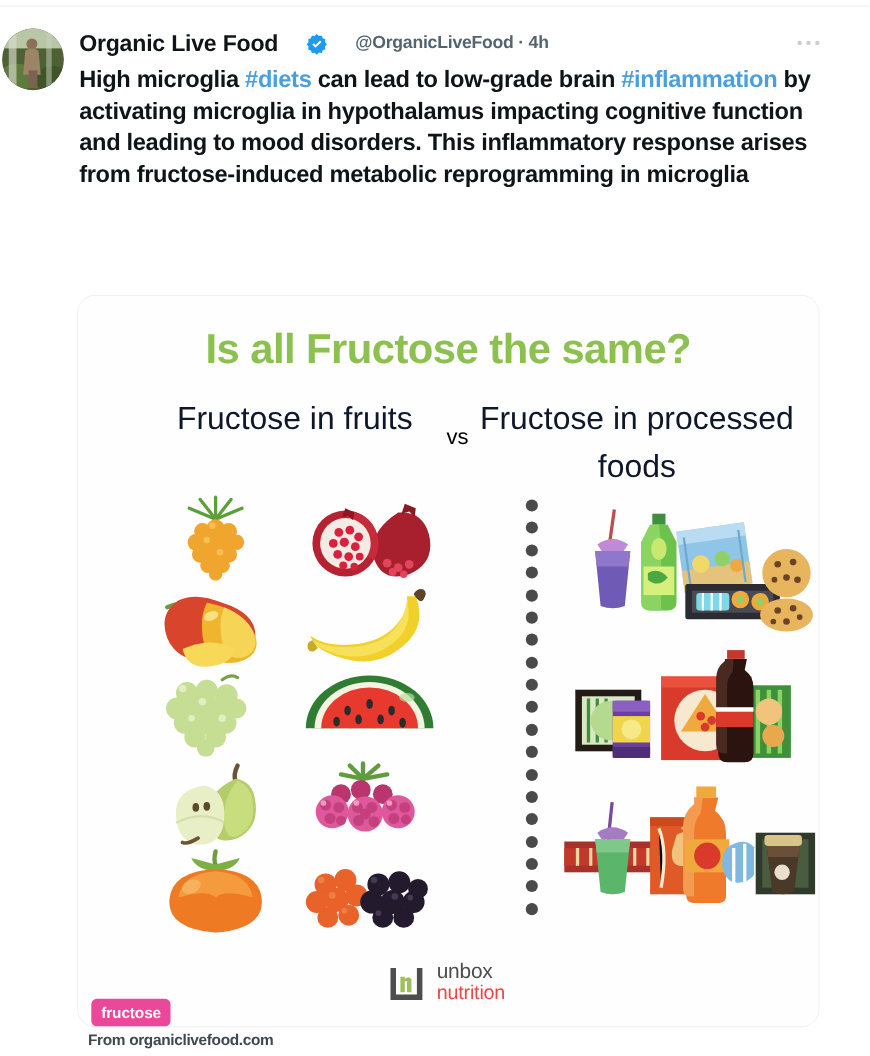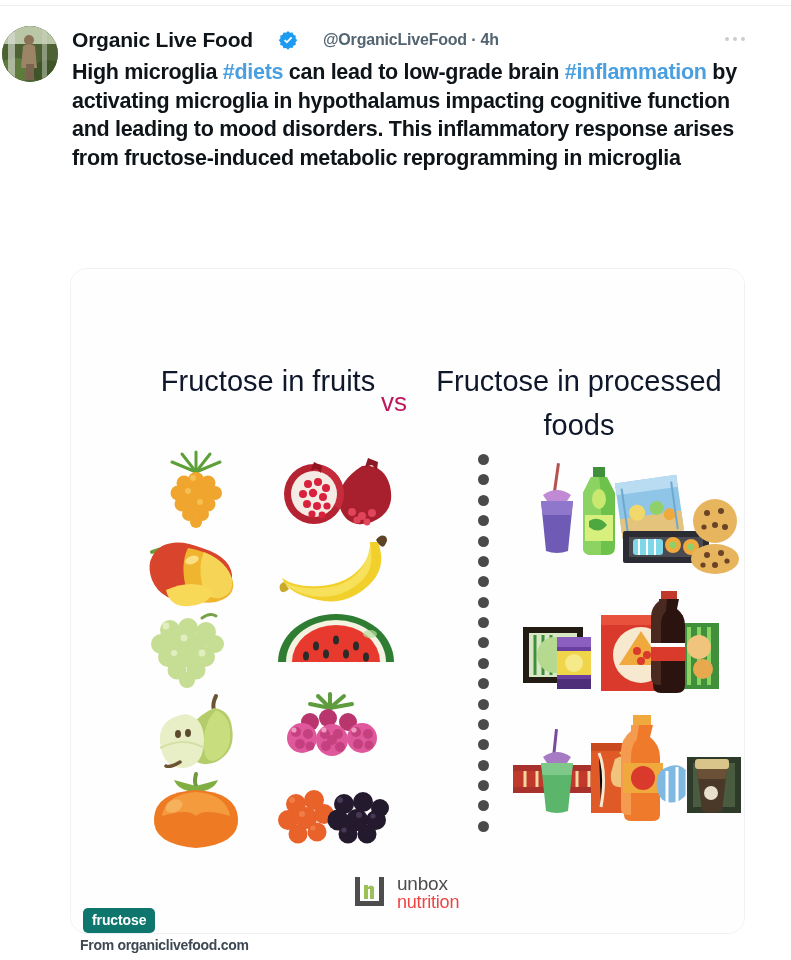--- a/index.html
+++ b/index.html
@@ -138,23 +138,23 @@
     line-height: 44px;
     text-align: center;
   }
   .col-label.left { left: 62px; top: 90px; width: 270px; }
   .col-label.right { left: 348px; top: 90px; width: 320px; text-align: center; }
 
   .vs-label {
     position: absolute;
     left: 310px; top: 118px;
     width: 70px;
-    text-align: left;
-    font-size: 26px;
-    color: #be185d;
+    text-align: center;
+    font-size: 20px;
+    color: #000000;
   }
 
   
   .dot-divider {
     position: absolute;
     left: 405px; top: 185px;
     width: 14px; height: 378px;
     display: flex;
     flex-direction: column;
     justify-content: space-between;
@@ -186,33 +186,33 @@
   .proc-group svg { display: block; }
   .proc-1 { left: 448px; top: 190px; width: 232px; height: 118px; }
   .proc-2 { left: 442px; top: 320px; width: 232px; height: 108px; }
   .proc-3 { left: 440px; top: 440px; width: 232px; height: 112px; }
 
   
   .brand {
     position: absolute;
     left: 282px; top: 606px;
     display: flex;
-    align-items: flex-start;
+    align-items: flex-end;
     gap: 11px;
   }
   .brand-mark { width: 33px; height: 33px; display: block; }
   .brand-text { line-height: 18px; }
   .brand-top { font-size: 19px; color: #4d4d4d; letter-spacing: -0.2px; }
   .brand-bottom { font-size: 18px; color: #ef4444; letter-spacing: -0.2px; }
 
   
   .tag-pill {
     position: absolute;
     left: 83px; top: 908px;
-    background: #0f766e;
+    background: #ec4899;
     color: #ffffff;
     font-size: 14px;
     font-weight: bold;
     padding: 4px 9px 5px;
     border-radius: 5px;
     letter-spacing: -0.1px;
   }
 
   
   .footer-source {
@@ -267,20 +267,21 @@
       <span></span>
       <span></span>
   </div>
 
   <div class="tweet-body"><span>High microglia </span><span class="hashtag">#diets</span><span> can lead to low-grade brain </span><span class="hashtag">#inflammation</span><span> by activating microglia in hypothalamus impacting cognitive function and leading to mood disorders. This inflammatory response arises from fructose-induced metabolic reprogramming in microglia</span></div>
 
 
   <div class="media-card">
     <div class="infographic">
 
+      <div class="info-title">Is all Fructose the same?</div>
 
       <div class="col-label left">Fructose in fruits</div>
       <div class="vs-label">vs</div>
       <div class="col-label right">Fructose in processed foods</div>
 
       <div class="dot-divider">
           <i></i>
           <i></i>
           <i></i>
           <i></i>

